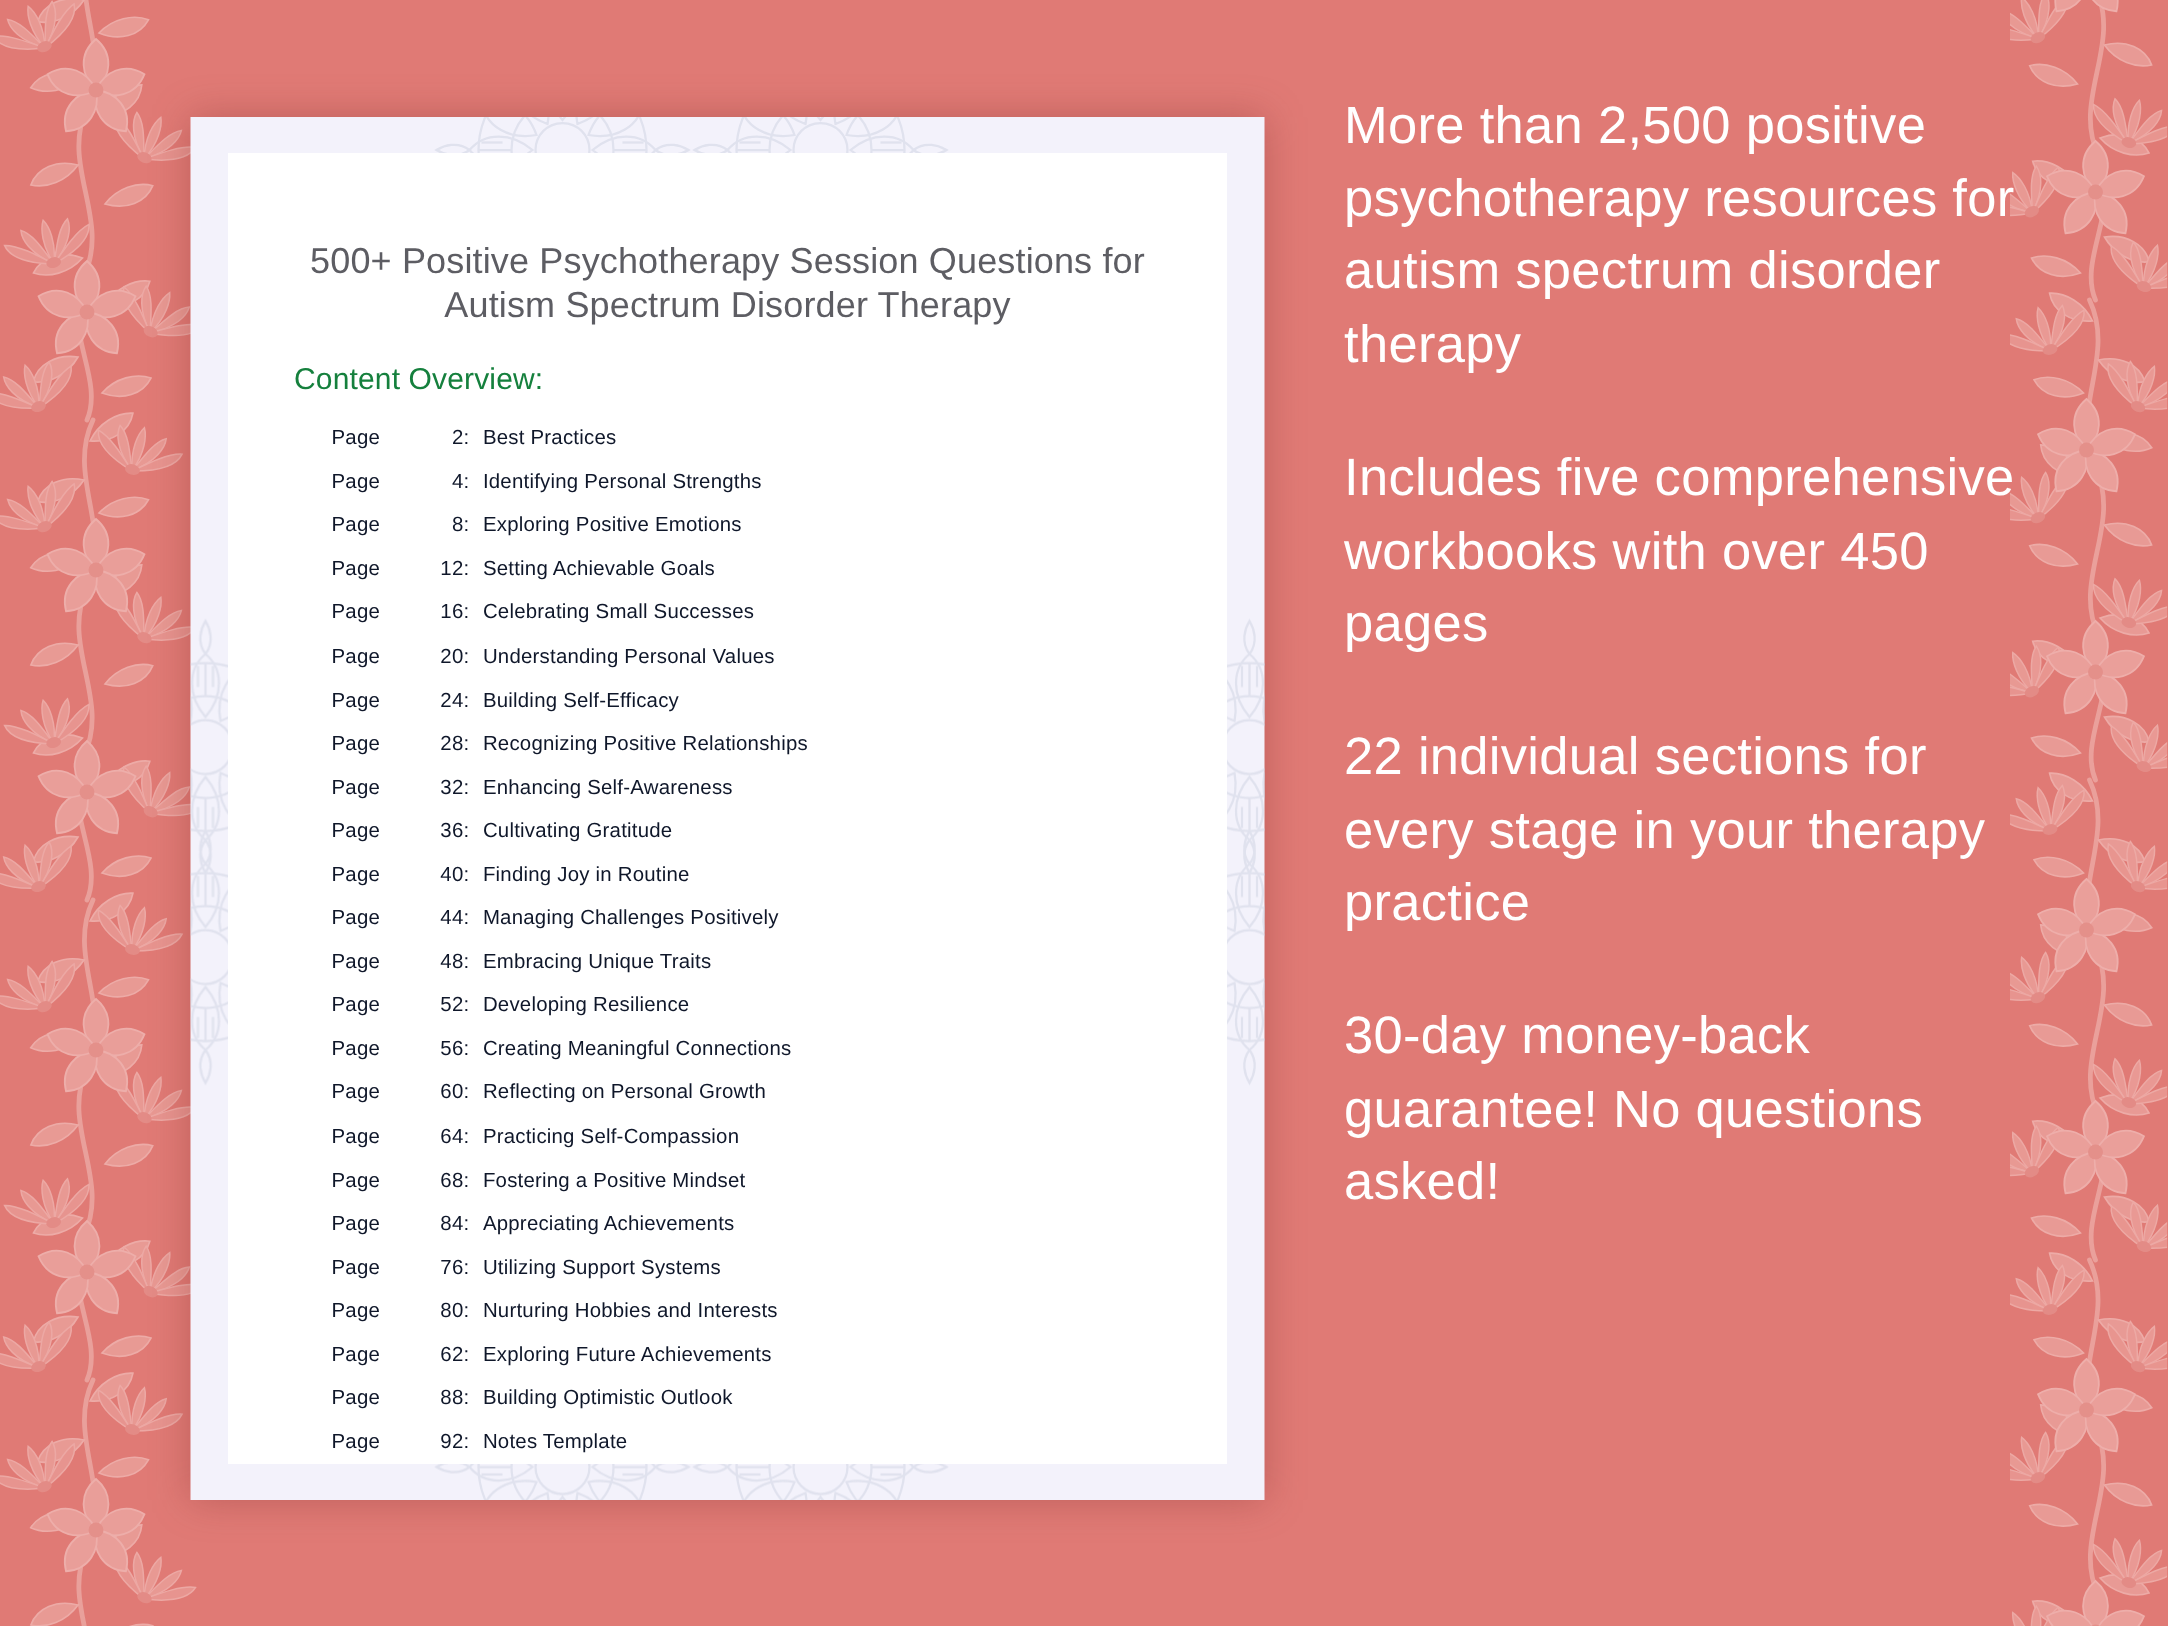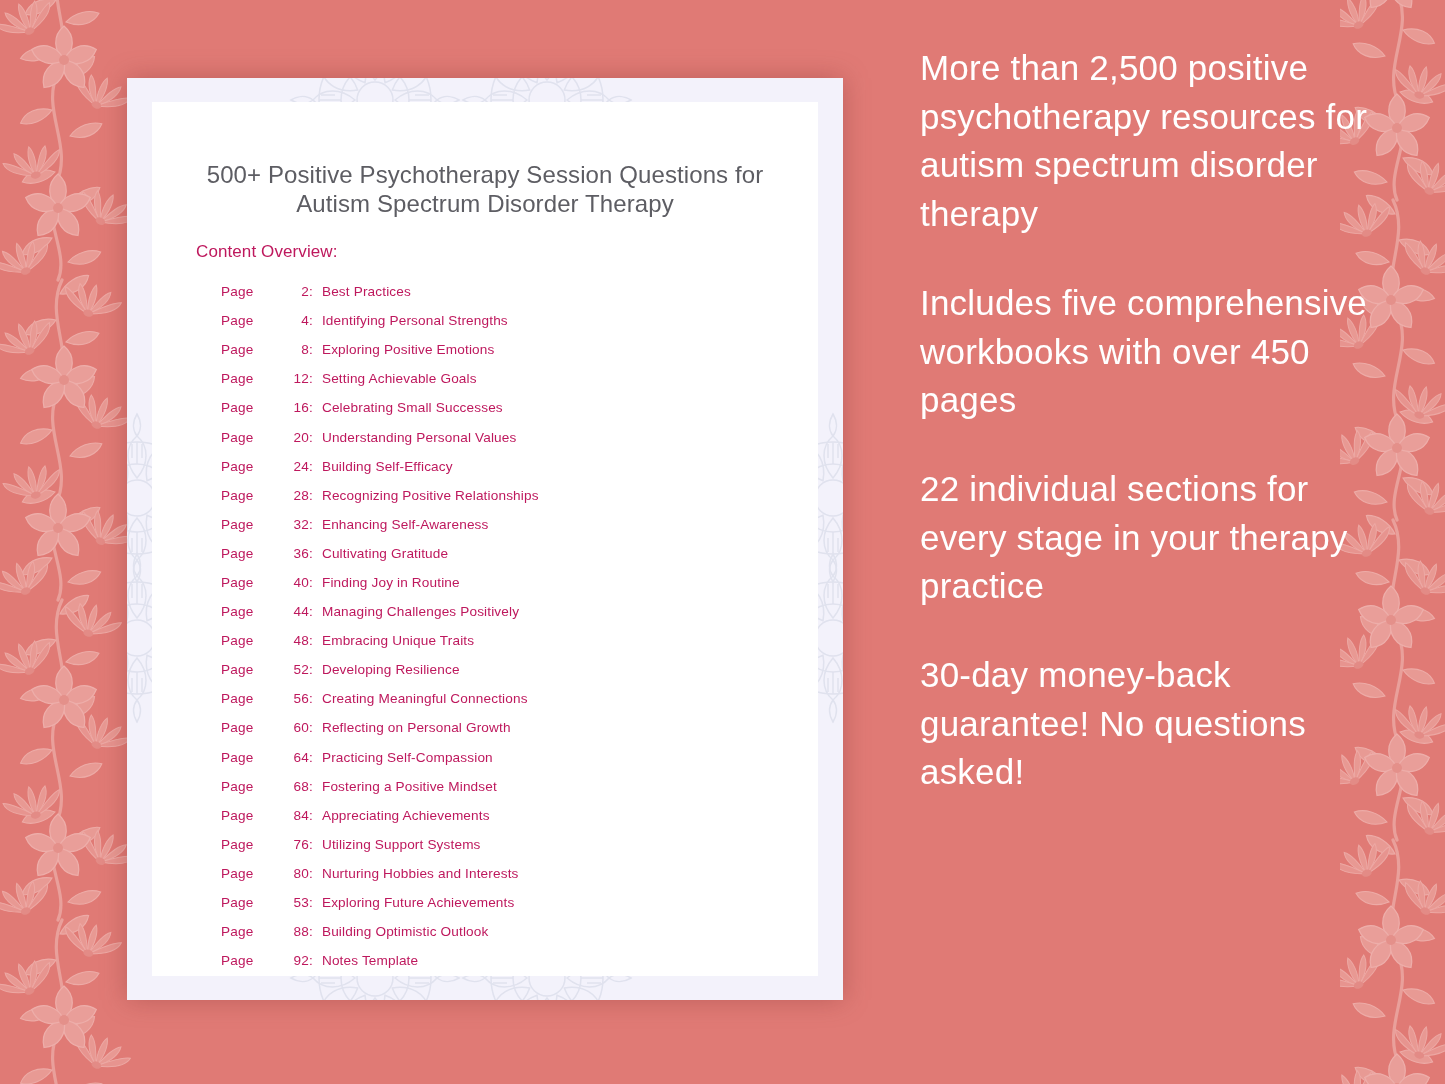--- a/index.html
+++ b/index.html
@@ -72,36 +72,36 @@
     font-weight:400;
     color:#5d5d63;
     letter-spacing:.1px;
     padding:0 28px;
   }
 
   .overview-label {
     position:absolute;
     left:44px;
     top:140px;
-    font-size:17px;
-    color:#be185d;
+    font-size:20px;
+    color:#15803d;
     letter-spacing:.1px;
   }
 
   .toc {
     position:absolute;
     left:69px;
     top:175px;
     right:20px;
     list-style:none;
   }
   .toc-item {
     display:flex;
     font-size:13.6px;
-    color:#be185d;
+    color:#0f172a;
     letter-spacing:.15px;
     height:29.1px;
     align-items:center;
     white-space:pre;
   }
   .toc-page {
     display:inline-block;
     width:62px;
     flex:0 0 62px;
     text-align:left;
@@ -112,23 +112,22 @@
     flex:0 0 26px;
     text-align:right;
   }
   .toc-colon { flex:0 0 auto; }
   .toc-title { padding-left:9px; }
 
   
   .bullets {
     position:absolute;
     left:896px;
-    top:44px;
+    top:60px;
     width:450px;
-    margin-left:24px;
   }
   .bullet {
     color:#ffffff;
     font-size:35px;
     line-height:48.7px;
     font-weight:400;
     letter-spacing:.2px;
     margin-bottom:40px;
   }
   .bullet:last-child { margin-bottom:0; }
@@ -279,21 +278,21 @@
         <li class="toc-item"><span class="toc-page">Page</span><span class="toc-num">44</span><span class="toc-colon">:</span><span class="toc-title">Managing Challenges Positively</span></li>
         <li class="toc-item"><span class="toc-page">Page</span><span class="toc-num">48</span><span class="toc-colon">:</span><span class="toc-title">Embracing Unique Traits</span></li>
         <li class="toc-item"><span class="toc-page">Page</span><span class="toc-num">52</span><span class="toc-colon">:</span><span class="toc-title">Developing Resilience</span></li>
         <li class="toc-item"><span class="toc-page">Page</span><span class="toc-num">56</span><span class="toc-colon">:</span><span class="toc-title">Creating Meaningful Connections</span></li>
         <li class="toc-item"><span class="toc-page">Page</span><span class="toc-num">60</span><span class="toc-colon">:</span><span class="toc-title">Reflecting on Personal Growth</span></li>
         <li class="toc-item"><span class="toc-page">Page</span><span class="toc-num">64</span><span class="toc-colon">:</span><span class="toc-title">Practicing Self-Compassion</span></li>
         <li class="toc-item"><span class="toc-page">Page</span><span class="toc-num">68</span><span class="toc-colon">:</span><span class="toc-title">Fostering a Positive Mindset</span></li>
         <li class="toc-item"><span class="toc-page">Page</span><span class="toc-num">84</span><span class="toc-colon">:</span><span class="toc-title">Appreciating Achievements</span></li>
         <li class="toc-item"><span class="toc-page">Page</span><span class="toc-num">76</span><span class="toc-colon">:</span><span class="toc-title">Utilizing Support Systems</span></li>
         <li class="toc-item"><span class="toc-page">Page</span><span class="toc-num">80</span><span class="toc-colon">:</span><span class="toc-title">Nurturing Hobbies and Interests</span></li>
-        <li class="toc-item"><span class="toc-page">Page</span><span class="toc-num">53</span><span class="toc-colon">:</span><span class="toc-title">Exploring Future Achievements</span></li>
+        <li class="toc-item"><span class="toc-page">Page</span><span class="toc-num">62</span><span class="toc-colon">:</span><span class="toc-title">Exploring Future Achievements</span></li>
         <li class="toc-item"><span class="toc-page">Page</span><span class="toc-num">88</span><span class="toc-colon">:</span><span class="toc-title">Building Optimistic Outlook</span></li>
         <li class="toc-item"><span class="toc-page">Page</span><span class="toc-num">92</span><span class="toc-colon">:</span><span class="toc-title">Notes Template</span></li>
       </ul>
   </div>
 </div>
 
 <div class="bullets">
     <div class="bullet">More than 2,500 positive psychotherapy resources for autism spectrum disorder therapy</div>
     <div class="bullet">Includes five comprehensive workbooks with over 450 pages</div>
     <div class="bullet">22 individual sections for every stage in your therapy practice</div>

